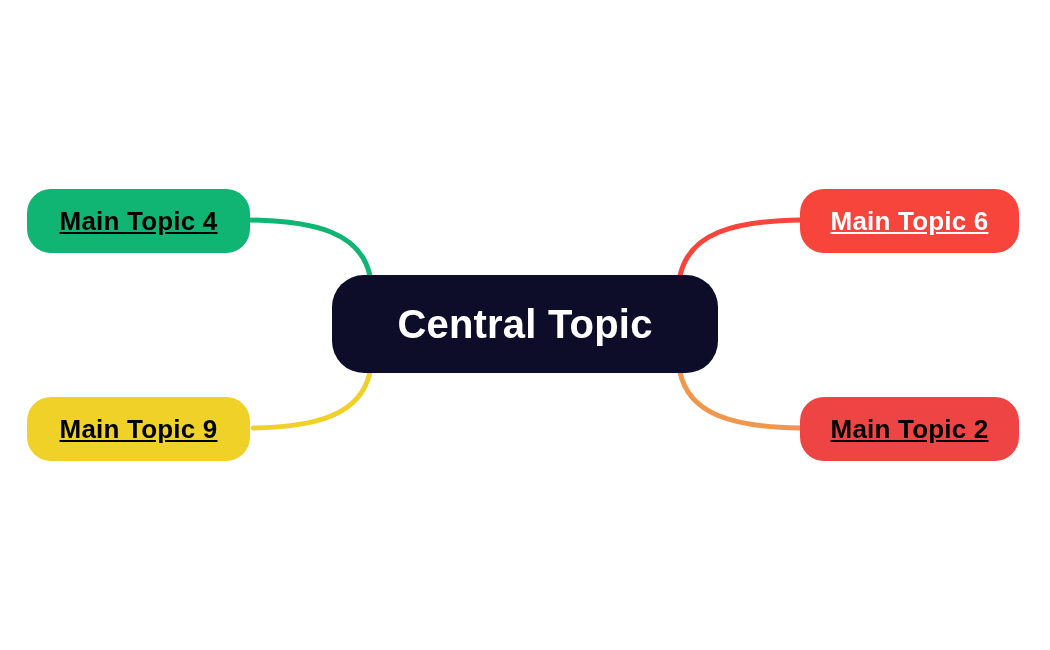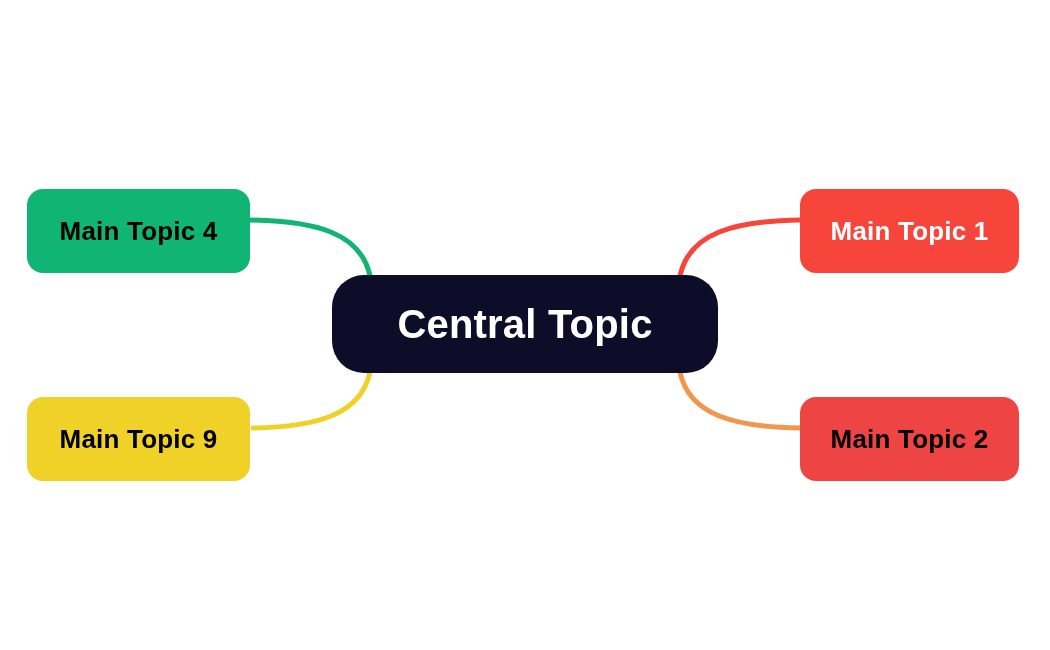--- a/index.html
+++ b/index.html
@@ -39,22 +39,23 @@
     left: 332px;
     top: 275px;
     width: 386px;
     height: 98px;
     border-radius: 32px;
   }
   .central-node .label {
     font-size: 40px;
   }
   .branch-node {
-    height: 84px;
-    border-radius: 16px;
+    height: 64px;
+    border-radius: 24px;
+    text-decoration: underline;
   }
   .branch-node .label {
     font-size: 26px;
   }
   .node-topic-4 { left: 27px;  top: 189px; width: 223px; }
   .node-topic-1 { left: 800px; top: 189px; width: 219px; }
   .node-topic-3 { left: 27px;  top: 397px; width: 223px; }
   .node-topic-2 { left: 800px; top: 397px; width: 219px; }
   .conn {
     fill: none;
@@ -76,21 +77,21 @@
 
   <div class="node central-node" style="background: rgb(13, 13, 42); color: rgb(255, 255, 255);">
     <span class="label">Central Topic</span>
   </div>
 
   <div class="node branch-node node-topic-4" style="background: rgb(16, 181, 115); color: rgb(0, 0, 0);">
     <span class="label">Main Topic 4</span>
   </div>
 
   <div class="node branch-node node-topic-1" style="background: rgb(248, 69, 60); color: rgb(255, 255, 255);">
-    <span class="label">Main Topic 1</span>
+    <span class="label">Main Topic 6</span>
   </div>
 
   <div class="node branch-node node-topic-3" style="background: rgb(240, 209, 40); color: rgb(0, 0, 0);">
     <span class="label">Main Topic 9</span>
   </div>
 
   <div class="node branch-node node-topic-2" style="background: #ef4444; color: rgb(0, 0, 0);">
     <span class="label">Main Topic 2</span>
   </div>
 

